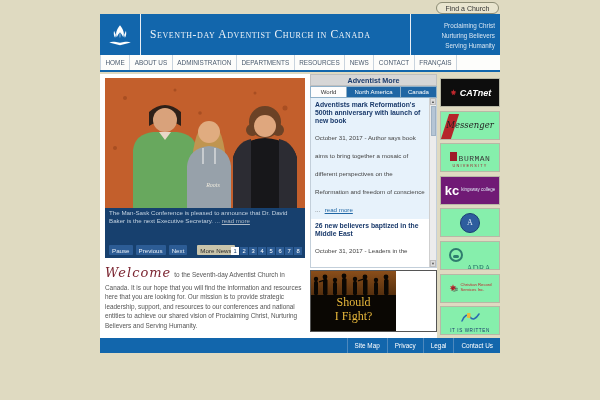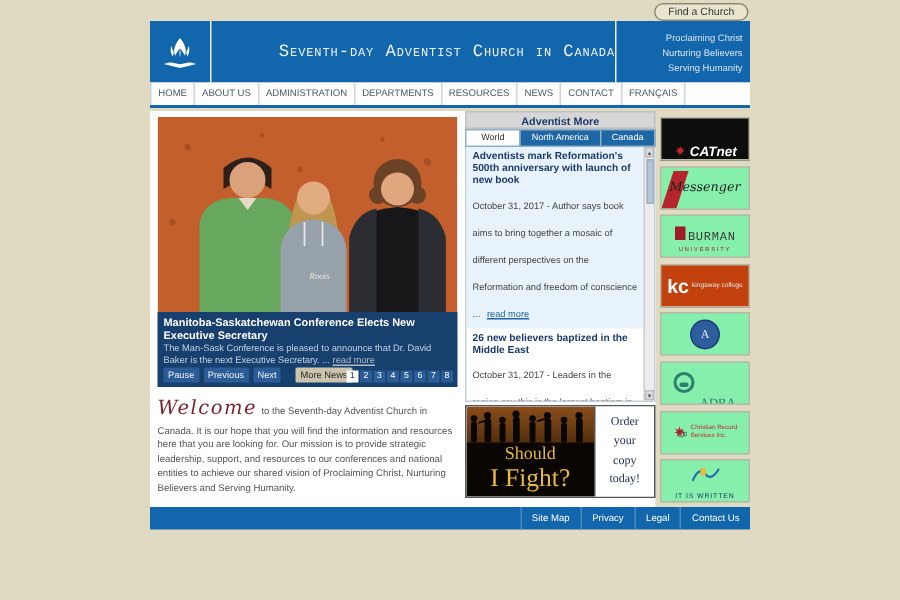--- a/index.html
+++ b/index.html
@@ -9,23 +9,23 @@
 
   
   #find-church { position:absolute; left:336px; top:2px; width:63px; height:12px;
     background:#e9e5cf; border:1px solid #8d8d75; border-radius:7px; font-size:7px;
     color:#333; font-family:"Liberation Sans",sans-serif; line-height:9px; text-align:center; cursor:pointer; }
 
   
   #header { position:absolute; top:14px; left:0; width:400px; height:41px; background:#1266ac; display:flex; }
   .logo-cell { width:41px; height:41px; display:flex; align-items:center; justify-content:center;
     border-right:1px solid #e8eef5; }
-  .title-cell { flex:1; color:#eef3f8; font-family:Liberation Mono, monospace;
+  .title-cell { flex:1; color:#eef3f8; font-family:Liberation Serif, serif;
     font-variant:small-caps; font-size:11.5px; letter-spacing:.6px; line-height:41px; padding-left:9px;
-    white-space:nowrap; overflow:hidden;text-align:right; }
+    white-space:nowrap; overflow:hidden; }
   .tagline-cell { width:90px; border-left:1px solid #e8eef5; text-align:right;
     padding:7px 5px 0 0; font-size:6.3px; color:#d7e5f2; line-height:1.55; }
 
   
   #nav { position:absolute; top:55px; left:0; width:400px; height:17px; background:#fdfdfb;
     border-bottom:2px solid #1266ac; display:flex; }
   .nav-item { font-size:6.4px; color:#4a5b6e; line-height:15px; padding:0 4.5px;
     border-right:1px solid #c9d4de; text-decoration:none; cursor:pointer; white-space:nowrap; }
   .nav-item:first-child { border-left:1px solid #c9d4de; }
 
@@ -78,37 +78,37 @@
   .sb-arrow.down { position:absolute; bottom:0; left:0; right:0; }
   .sb-thumb { position:absolute; top:8px; left:0.5px; width:5.5px; height:30px; background:#b5c5d5; border:1px solid #9fb2c4; }
 
   
   #ad { position:absolute; left:210px; top:270px; width:127px; height:62px; display:flex; border:1px solid #555; }
   .ad-photo { position:relative; width:85px; height:100%; overflow:hidden; cursor:pointer; }
   .ad-photo svg { display:block; width:85px; height:60px; }
   .ad-text { position:absolute; left:0; right:0; top:24px; text-align:center;
     font-family:"Liberation Serif", serif; color:#e9b93c; }
   .ad-line1 { font-size:12px; line-height:1.2; }
-  .ad-line2 { font-size:17px; line-height:1.2; }
+  .ad-line2 { font-size:12px; line-height:1.2; }
   .ad-order { flex:1; background:#fff; border-left:1px solid #555; text-align:center;
     font-family:"Liberation Serif", serif; font-size:8px; color:#1a2a52; padding-top:4px; line-height:1.6; cursor:pointer; }
 
   
   #sidebar { position:absolute; left:340px; top:78px; width:60px; display:flex; flex-direction:column; gap:3.6px; }
   .tile { height:29px; border:1px solid #b8b8a6; background:#86efac; display:flex;
     align-items:center; justify-content:center; overflow:hidden; cursor:pointer; position:relative; }
-  .tile-catnet { background:#0d0d0d;align-items:flex-end; }
+  .tile-catnet { background:#0d0d0d; }
   .catnet-text { color:#fff; font-weight:bold; font-style:italic; font-size:9px; margin-left:2px; }
   .messenger-shape { position:absolute; left:4px; top:2px; width:10px; height:25px; background:#b6252b; transform:skewX(-18deg); }
   .messenger-text { position:relative; font-family:"DejaVu Serif", serif; font-style:italic; font-size:8.5px; color:#222; }
   .burman-wrap { text-align:center; line-height:1.1; }
   .burman-crest { display:inline-block; width:7px; height:9px; background:#9e1b28; vertical-align:middle; margin-right:2px; }
   .burman-text { font-family:Liberation Mono, monospace; font-size:8px; color:#3a3a3a; letter-spacing:.5px; }
   .burman-sub { font-size:3.8px; color:#9e1b28; letter-spacing:1.2px; }
-  .tile-kc { background:#c2410c; }
+  .tile-kc { background:#701a75; }
   .kc-text { color:#fff; font-weight:bold; font-size:13px; }
   .kc-sub { color:#dfe9f4; font-size:4.5px; line-height:1.25; margin-left:2px; text-align:left; }
   .seal { width:20px; height:20px; border-radius:50%; background:#2e5d9e; border:1.5px solid #1a3f73;
     display:flex; align-items:center; justify-content:center; color:#dce8f6;
     font-family:"Liberation Serif",serif; font-size:8px; }
   .adra-wrap { display:flex; align-items:center; gap:3px; }
   .adra-glyph { width:14px; height:14px; border-radius:50%; border:2px solid #2e7d6e; position:relative; }
   .adra-glyph::after { content:""; position:absolute; left:2px; top:5px; width:6px; height:3px; background:#2e7d6e; border-radius:2px; }
   .adra-text { font-family:"Liberation Serif", serif; color:#2e7d6e; font-size:8.5px; line-height:1;margin-top:32px; }
   .adra-sub { font-family:"Liberation Serif", serif; color:#2e7d6e; font-size:6.5px; }
@@ -188,21 +188,20 @@
         <circle cx="173" cy="52" r="6" fill="#6b4226"></circle>
       <circle cx="160" cy="48" r="11" fill="#dfa77e"></circle>
       <path d="M128 130 V80 Q132 62 160 60 Q188 62 192 80 V130 Z" fill="#17171a"></path>
       <path d="M128 80 Q132 64 146 61 L146 130 L128 130 Z" fill="#2c2c33"></path>
       <path d="M192 80 Q188 64 174 61 L174 130 L192 130 Z" fill="#2c2c33"></path>
     </svg>
     <span id="roots-text">Roots</span>
   </div>
 
   <div id="caption">
-    <div class="cap-title">Manitoba-Saskatchewan Conference Elects New Executive Secretary</div>
     <div class="cap-text">
       <span>The Man-Sask Conference is pleased to announce that Dr. David Baker is the next Executive Secretary. ...</span>
       <a>read more</a>
     </div>
     <div class="cap-controls">
       <span class="ctrl-btn">Pause</span>
       <span class="ctrl-btn">Previous</span>
       <span class="ctrl-btn">Next</span>
       <span class="more-news">More News</span>
     </div>
@@ -280,26 +279,20 @@
           <rect x="8" y="9" width="8" height="1.2" transform="rotate(-18 12 10)"></rect>
           <rect x="47" y="8" width="8" height="1.2" transform="rotate(-18 51 9)"></rect>
           <rect x="0" y="24" width="85" height="36"></rect>
         </g>
       </svg>
       <div class="ad-text">
         <div class="ad-line1">Should</div>
         <div class="ad-line2">I Fight?</div>
       </div>
     </div>
-    <div class="ad-order">
-      <div>Order</div>
-      <div>your</div>
-      <div>copy</div>
-      <div>today!</div>
-    </div>
   </div>
 
   <div id="sidebar">
     <div class="tile tile-catnet">
       <svg width="9" height="10" viewBox="0 0 24 24">
         <path d="M12 2 L14 7 L19 6 L16 10 L20 12 L15 13 L16 18 L12 15 L8 18 L9 13 L4 12 L8 10 L5 6 L10 7 Z" fill="#c0272d"></path>
       </svg>
       <span class="catnet-text">CATnet</span>
     </div>
     <div class="tile">

